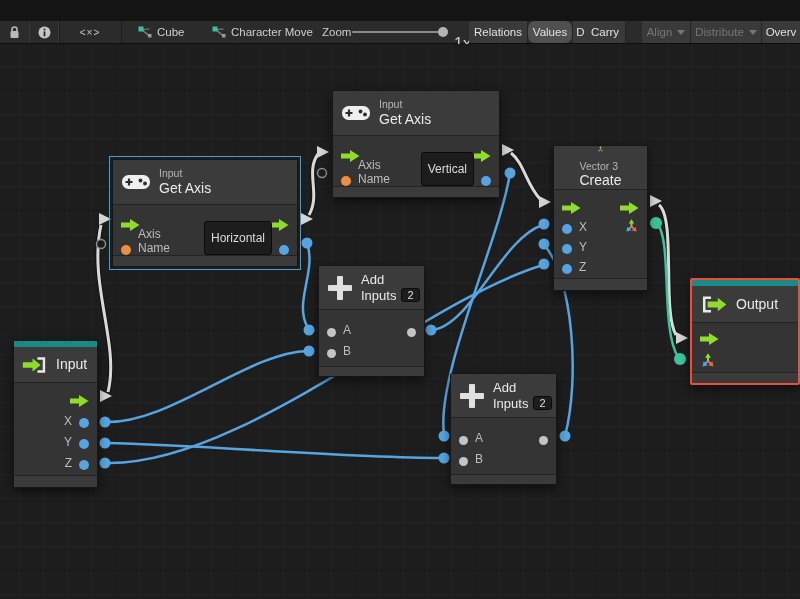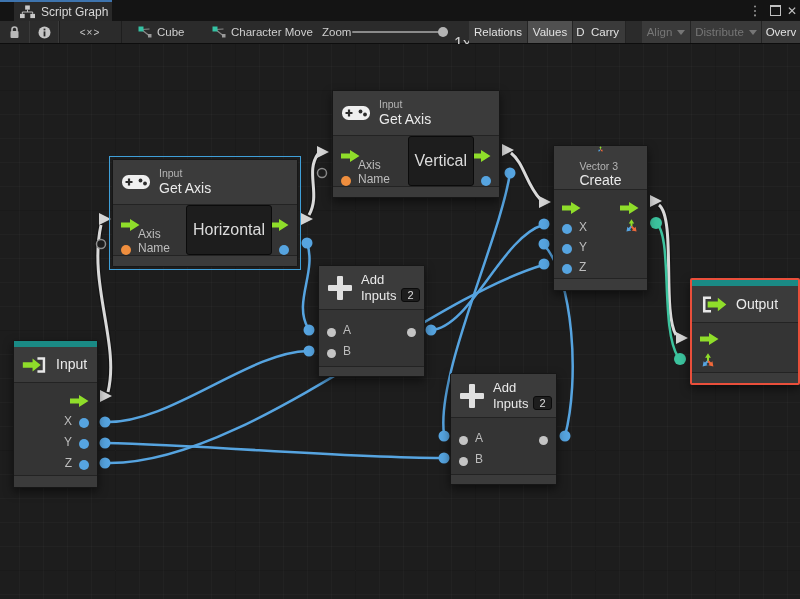--- a/index.html
+++ b/index.html
@@ -28,21 +28,21 @@
   .tb-code{left:58px;width:62px;border-left:1px solid #3a3a3a;font-size:10px;color:#c8c8c8;letter-spacing:1px;}
   .chip{gap:5px;font-size:11.5px;color:#cfcfcf;}
   .chip-cube{left:138px;}
   .chip-move{left:212px;}
   .zoom-label{left:322px;font-size:11.5px;color:#cfcfcf;}
   .slider{left:352px;width:96px;}
   .slider .track{width:96px;height:2px;background:#8b8b8b;border-radius:1px;}
   .slider .handle{position:absolute;left:86px;top:6px;width:10px;height:10px;border-radius:50%;background:#b4b4b4;}
   .zoom-val{left:454px;font-size:16px;color:#cfcfcf;margin-top:12px;}
   .tgl{justify-content:center;font-size:11.5px;color:#e2e2e2;background:#3a3a3a;border-right:1px solid #242424;box-sizing:border-box;}
-  .tgl.active{background:#505050;}
+  .tgl.active{background:#505050;border-radius:7px;}
   .tgl.disabled{color:#767676;}
   .t-rel{left:469px;width:59px;}
   .t-val{left:528px;width:45px;}
   .t-dim{left:573px;width:28px;}
   .t-carry{left:585px;width:41px;}
   .t-align{left:642px;width:49px;}
   .t-dist{left:691px;width:71px;}
   .t-over{left:762px;width:38px;border-right:none;}
   .caret{display:inline-block;width:0;height:0;border-left:4px solid transparent;border-right:4px solid transparent;
          border-top:5px solid #767676;margin-left:5px;}
@@ -65,55 +65,38 @@
          border-bottom:1px solid #232323;box-sizing:border-box;}
   .cat{font-size:10.5px;color:#b5b5b5;line-height:1.2;}
   .title{font-size:14px;color:#eaeaea;line-height:1.2;}
   .nfoot{background:#3b3b3b;border-top:1px solid #232323;}
   .prow{display:flex;align-items:flex-end;gap:7px;padding:0 8px;box-sizing:border-box;}
   .plabel{font-size:12px;color:#bdbdbd;}
   .dot{width:10px;height:10px;border-radius:50%;flex:0 0 auto;}
   .dot.blue{background:#56a4e0;}
   .dot.orange{background:#ef8e3e;}
   .dot.gray{background:#c4c4c4;width:9px;height:9px;}
-  .vbox{background:#1d1d1d;border:1px solid #0b0b0b;border-radius:3px;padding:15px 6px;
-        font-size:16px;color:#dcdcdc;white-space:nowrap;}
+  .vbox{background:#1d1d1d;border:1px solid #0b0b0b;border-radius:3px;padding:9px 6px;
+        font-size:12px;color:#dcdcdc;white-space:nowrap;}
   .spacer{flex:1;}
   .tealstrip{height:6px;background:#1a8a85;}
   .plus{position:relative;width:24px;height:24px;flex:0 0 auto;}
   .plus:before,.plus:after{content:"";position:absolute;background:#e0e0e0;border-radius:1px;}
   .plus:before{left:9px;top:0;width:6px;height:24px;}
   .plus:after{left:0;top:9px;width:24px;height:6px;}
 
   .sel-wrap{position:absolute;left:109px;top:112px;border:1.5px solid #3f9fd8;padding:2px;}
   .sel-wrap .node{position:relative;box-shadow:none;}
   .out-node{border:2px solid #ea4f3b;background:#343434;}
 </style>
 </head>
 <body>
 
 <div class="win">
 
-  <div class="tabbar">
-    <div class="tab-accent"></div>
-    <div class="tab">
-      <svg width="15" height="14" viewBox="0 0 16 14">
-        <rect x="5.5" y="0" width="5" height="4.5" fill="#c9c9c9"></rect>
-        <rect x="0" y="9" width="5" height="4.5" fill="#c9c9c9"></rect>
-        <rect x="11" y="9" width="5" height="4.5" fill="#c9c9c9"></rect>
-        <path d="M8 4.5 V7 M2.5 9 V7 H13.5 V9" stroke="#c9c9c9" fill="none"></path>
-      </svg>
-      <span class="tab-label">Script Graph</span>
-    </div>
-    <div class="winctl kebab">⋮</div>
-    <div class="winctl maxbox">
-        <i></i>
-      </div>
-    <div class="winctl closex">✕</div>
-  </div>
 
   <div class="toolbar">
     <div class="abs tb-btn tb-lock">
       <svg width="11" height="13" viewBox="0 0 11 13">
         <path d="M3 5 V3.5 a2.5 2.5 0 0 1 5 0 V5" fill="none" stroke="#b9b9b9" stroke-width="1.6"></path>
         <rect x="1.5" y="5" width="8" height="7" rx="1" fill="#b9b9b9"></rect>
       </svg>
     </div>
     <div class="abs tb-btn tb-info">
       <svg width="13" height="13" viewBox="0 0 13 13">

